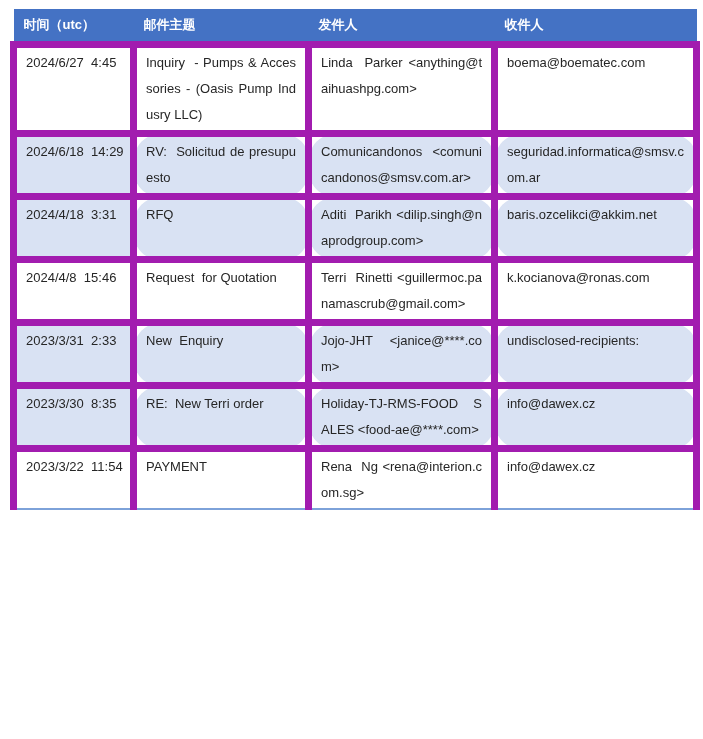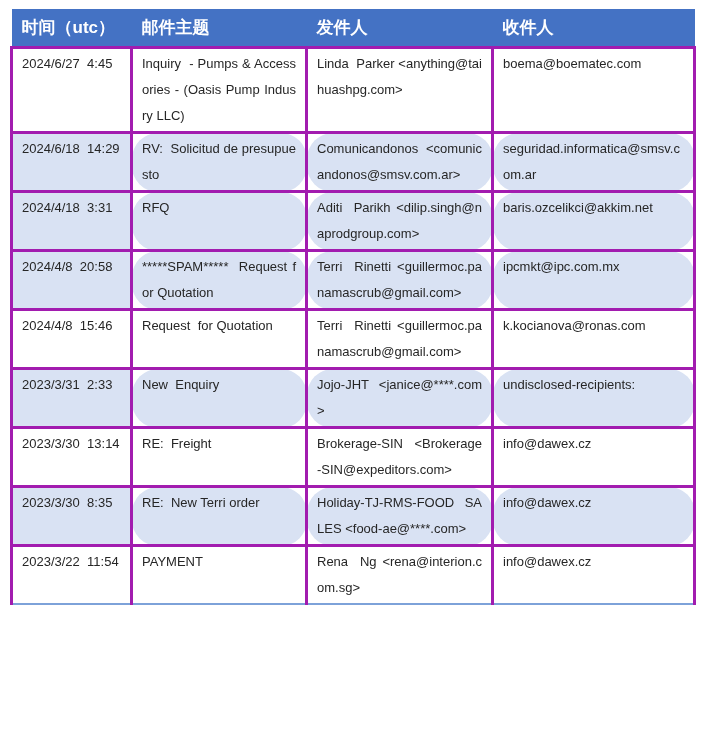--- a/index.html
+++ b/index.html
@@ -27,29 +27,29 @@
   }
   col.c-time      { width: 120px; }
   col.c-subject   { width: 175px; }
   col.c-sender    { width: 186px; }
   col.c-recipient { width: 202px; }
 
   thead th {
     background: #4472C4;
     color: #ffffff;
     font-weight: bold;
-    font-size: 17px;
+    font-size: 13px;
     text-align: left;
     vertical-align: middle;
     padding: 7px 10px 7px 10px;
     border: none;
     height: 17px;
   }
   tbody td {
-    border: 3px solid #a21caf;
+    border: 7px solid #a21caf;
     padding: 2px 9px 2px 9px;
     line-height: 26px;
     vertical-align: top;
     background: #ffffff;
     overflow: hidden;
   }
   tbody tr.banded td {
     background: #D9E2F3;
     margin-left: 16px;
   }
@@ -99,43 +99,31 @@
           <td class="col-subject">RV:  Solicitud de presupuesto</td>
           <td class="col-sender">Comunicandonos  &lt;comunicandonos@smsv.com.ar&gt;</td>
           <td class="col-recipient">seguridad.informatica@smsv.com.ar</td>
         </tr>
         <tr class="banded">
           <td class="col-time">2024/4/18  3:31</td>
           <td class="col-subject">RFQ</td>
           <td class="col-sender">Aditi  Parikh &lt;dilip.singh@naprodgroup.com&gt;</td>
           <td class="col-recipient">baris.ozcelikci@akkim.net</td>
         </tr>
-        <tr class="banded">
-          <td class="col-time">2024/4/8  20:58</td>
-          <td class="col-subject">*****SPAM*****  Request for Quotation</td>
-          <td class="col-sender">Terri  Rinetti &lt;guillermoc.panamascrub@gmail.com&gt;</td>
-          <td class="col-recipient">ipcmkt@ipc.com.mx</td>
-        </tr>
         <tr>
           <td class="col-time">2024/4/8  15:46</td>
           <td class="col-subject">Request  for Quotation</td>
           <td class="col-sender">Terri  Rinetti &lt;guillermoc.panamascrub@gmail.com&gt;</td>
           <td class="col-recipient">k.kocianova@ronas.com</td>
         </tr>
         <tr class="banded">
           <td class="col-time">2023/3/31  2:33</td>
           <td class="col-subject">New  Enquiry</td>
           <td class="col-sender">Jojo-JHT  &lt;janice@****.com&gt;</td>
           <td class="col-recipient">undisclosed-recipients:</td>
-        </tr>
-        <tr>
-          <td class="col-time">2023/3/30  13:14</td>
-          <td class="col-subject">RE:  Freight</td>
-          <td class="col-sender">Brokerage-SIN  &lt;Brokerage-SIN@expeditors.com&gt;</td>
-          <td class="col-recipient">info@dawex.cz</td>
         </tr>
         <tr class="banded">
           <td class="col-time">2023/3/30  8:35</td>
           <td class="col-subject">RE:  New Terri order</td>
           <td class="col-sender">Holiday-TJ-RMS-FOOD  SALES &lt;food-ae@****.com&gt;</td>
           <td class="col-recipient">info@dawex.cz</td>
         </tr>
         <tr>
           <td class="col-time">2023/3/22  11:54</td>
           <td class="col-subject">PAYMENT</td>

